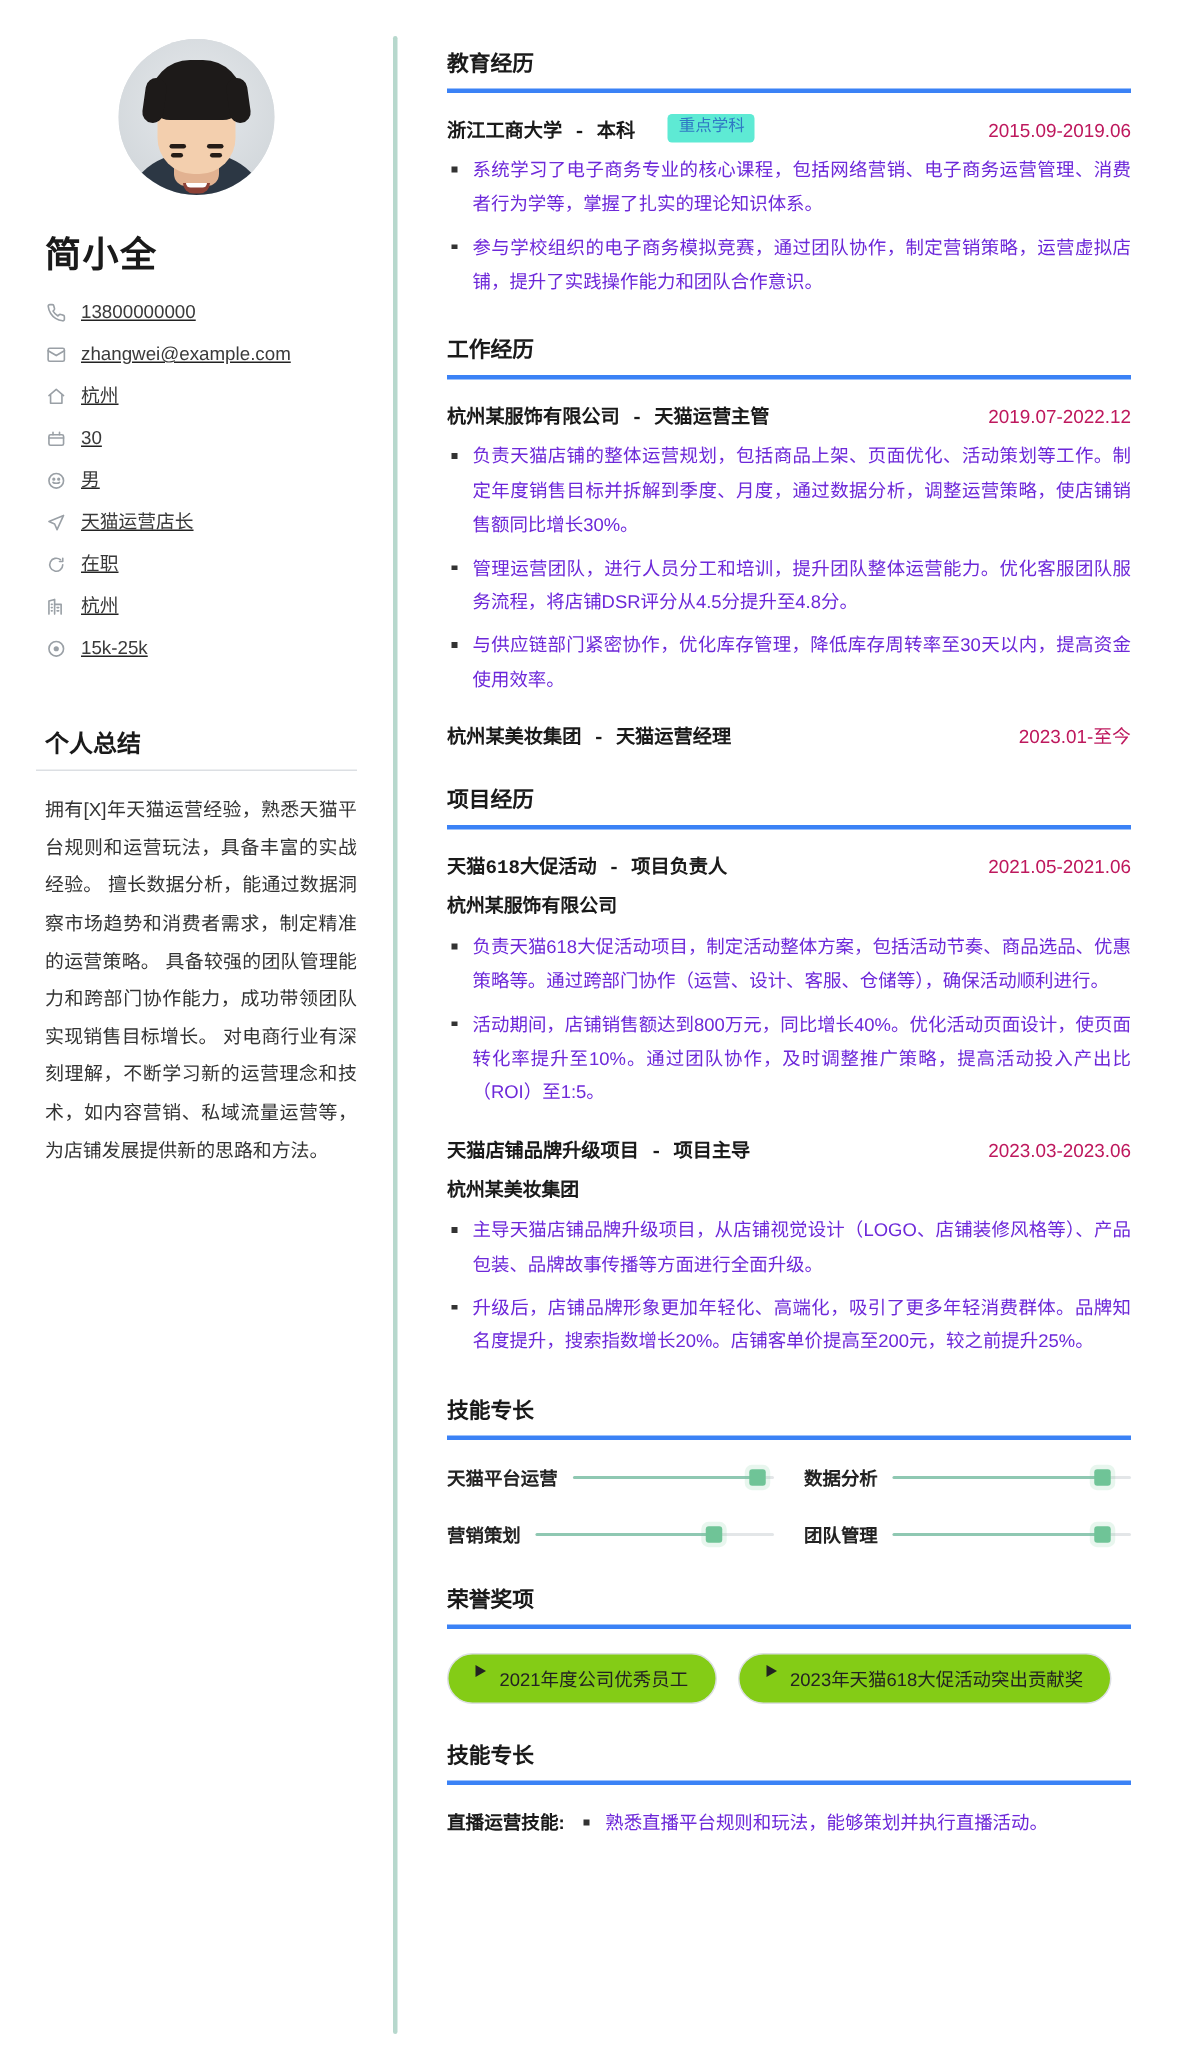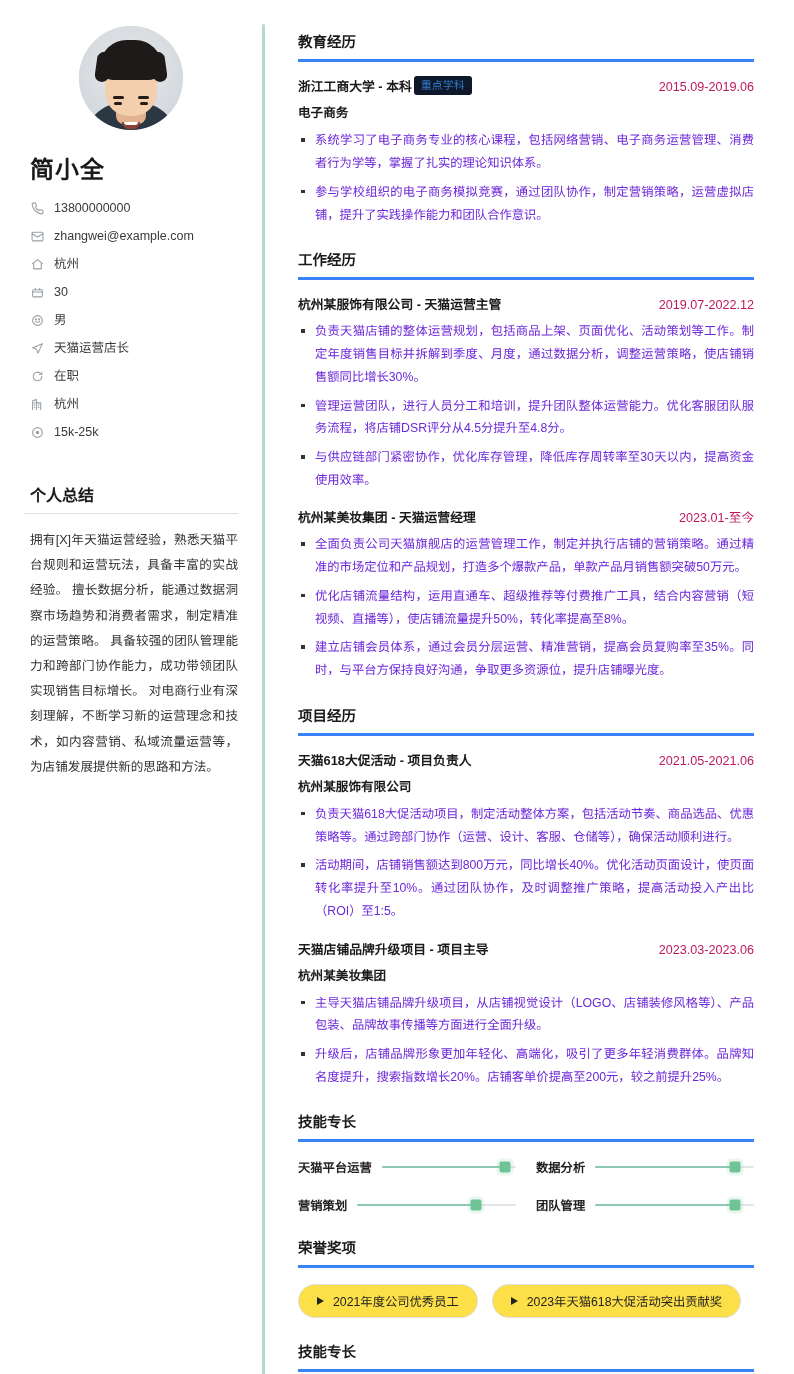--- a/index.html
+++ b/index.html
@@ -86,21 +86,21 @@
   .av-mouth:after { content:''; position:absolute; left:2px; top:0; width:14px; height:3px; background:#fff; border-radius:0 0 6px 6px; }
 
   .name {
     font-size: 24px;
     font-weight: bold;
     color: #1a1a1a;
     margin: 2px 0 16px 6px;
     letter-spacing: 1px;
   }
 
-  .contact-list { margin: 0 0 0 6px; }
+  .contact-list { margin: 0 0 0 6px; text-decoration: underline; }
   .contact-row {
     display: flex;
     align-items: center;
     gap: 10px;
     margin-bottom: 13px;
     font-size: 12.5px;
     color: #3a3a3a;
   }
   .contact-row .ico {
     width: 14px; height: 14px;
@@ -151,22 +151,23 @@
     align-items: baseline;
     gap: 10px;
     margin-bottom: 7px;
   }
   .entry-title {
     font-size: 12.8px;
     font-weight: bold;
     color: #1a1a1a;
     display: flex;
     align-items: center;
-    gap: 2px;
+    gap: 22px;
     flex-wrap: wrap;
+    font-family: Liberation Mono, monospace;
   }
   .badge {
     display: inline-block;
     font-size: 11px;
     font-weight: normal;
     color: #2f78c4;
     background: #e3f0fb;
     padding: 2px 7px;
     border-radius: 3px;
     line-height: 1.4;
@@ -246,28 +247,28 @@
     transform: translate(-50%, -50%);
     background: #6fc497;
     border-radius: 2px;
     box-shadow: 0 0 0 3px rgba(111,196,151,0.16);
   }
 
   
   .honor-row { display: flex; flex-wrap: wrap; gap: 14px; padding-top: 2px; }
   .honor-chip {
     display: inline-flex;
-    align-items: center;
+    align-items: flex-start;
     gap: 9px;
     border: 1px solid #dcdfe3;
     border-radius: 18px;
     padding: 7px 18px;
     font-size: 12.3px;
     color: #222;
-    background: #fde047;
+    background: #84cc16;
   }
   .tri {
     width: 0; height: 0;
     border-left: 7px solid #222;
     border-top: 4.5px solid transparent;
     border-bottom: 4.5px solid transparent;
     flex: 0 0 auto;
   }
 
   
@@ -413,25 +414,24 @@
   <div class="divider-line" style="background: rgb(183, 216, 205);"></div>
 
   <main class="main">
 
     <section class="sec">
       <div class="sec-head">教育经历</div>
       <div class="entry">
         <div class="entry-top">
           <div class="entry-title">
             <span>浙江工商大学 - 本科</span>
-            <span class="badge" style="background: #0f172a; color: rgb(47, 120, 196);">重点学科</span>
+            <span class="badge" style="background: #5eead4; color: rgb(47, 120, 196);">重点学科</span>
           </div>
           <div class="entry-date">2015.09-2019.06</div>
         </div>
-        <div class="entry-sub">电子商务</div>
         <ul class="bullets">
           <li>系统学习了电子商务专业的核心课程，包括网络营销、电子商务运营管理、消费者行为学等，掌握了扎实的理论知识体系。</li>
           <li>参与学校组织的电子商务模拟竞赛，通过团队协作，制定营销策略，运营虚拟店铺，提升了实践操作能力和团队合作意识。</li>
         </ul>
       </div>
     </section>
 
     <section class="sec">
       <div class="sec-head">工作经历</div>
 
@@ -445,25 +445,20 @@
           <li>管理运营团队，进行人员分工和培训，提升团队整体运营能力。优化客服团队服务流程，将店铺DSR评分从4.5分提升至4.8分。</li>
           <li>与供应链部门紧密协作，优化库存管理，降低库存周转率至30天以内，提高资金使用效率。</li>
         </ul>
       </div>
 
       <div class="entry">
         <div class="entry-top">
           <div class="entry-title">杭州某美妆集团 - 天猫运营经理</div>
           <div class="entry-date">2023.01-至今</div>
         </div>
-        <ul class="bullets">
-          <li>全面负责公司天猫旗舰店的运营管理工作，制定并执行店铺的营销策略。通过精准的市场定位和产品规划，打造多个爆款产品，单款产品月销售额突破50万元。</li>
-          <li>优化店铺流量结构，运用直通车、超级推荐等付费推广工具，结合内容营销（短视频、直播等），使店铺流量提升50%，转化率提高至8%。</li>
-          <li>建立店铺会员体系，通过会员分层运营、精准营销，提高会员复购率至35%。同时，与平台方保持良好沟通，争取更多资源位，提升店铺曝光度。</li>
-        </ul>
       </div>
     </section>
 
     <section class="sec">
       <div class="sec-head">项目经历</div>
 
       <div class="entry">
         <div class="entry-top">
           <div class="entry-title">天猫618大促活动 - 项目负责人</div>
           <div class="entry-date">2021.05-2021.06</div>

